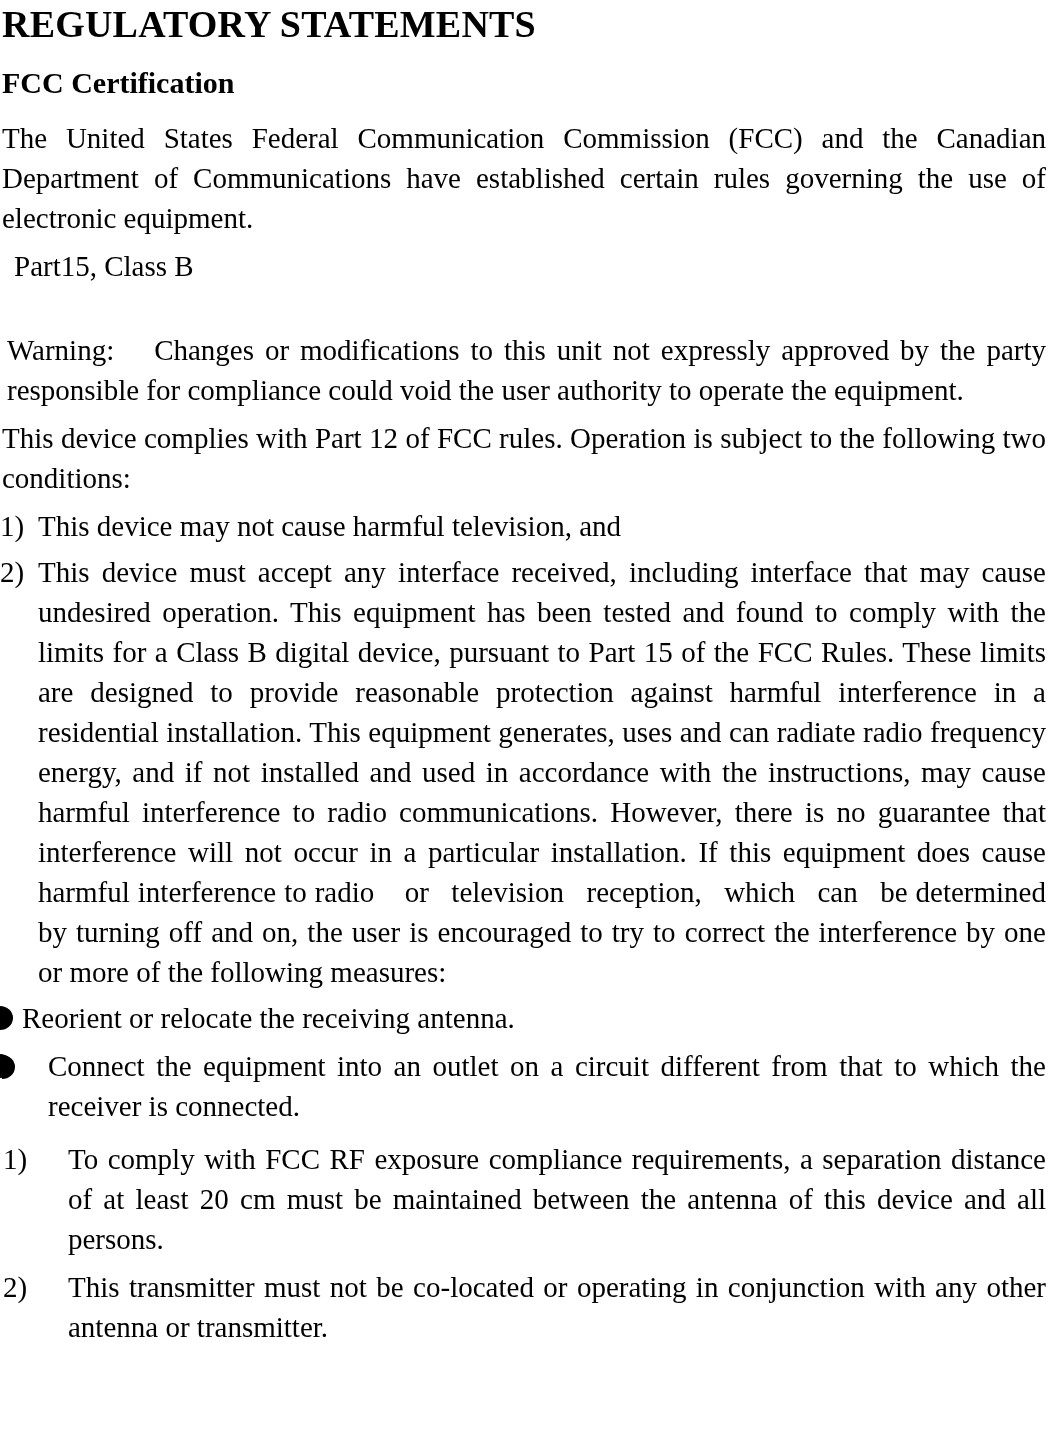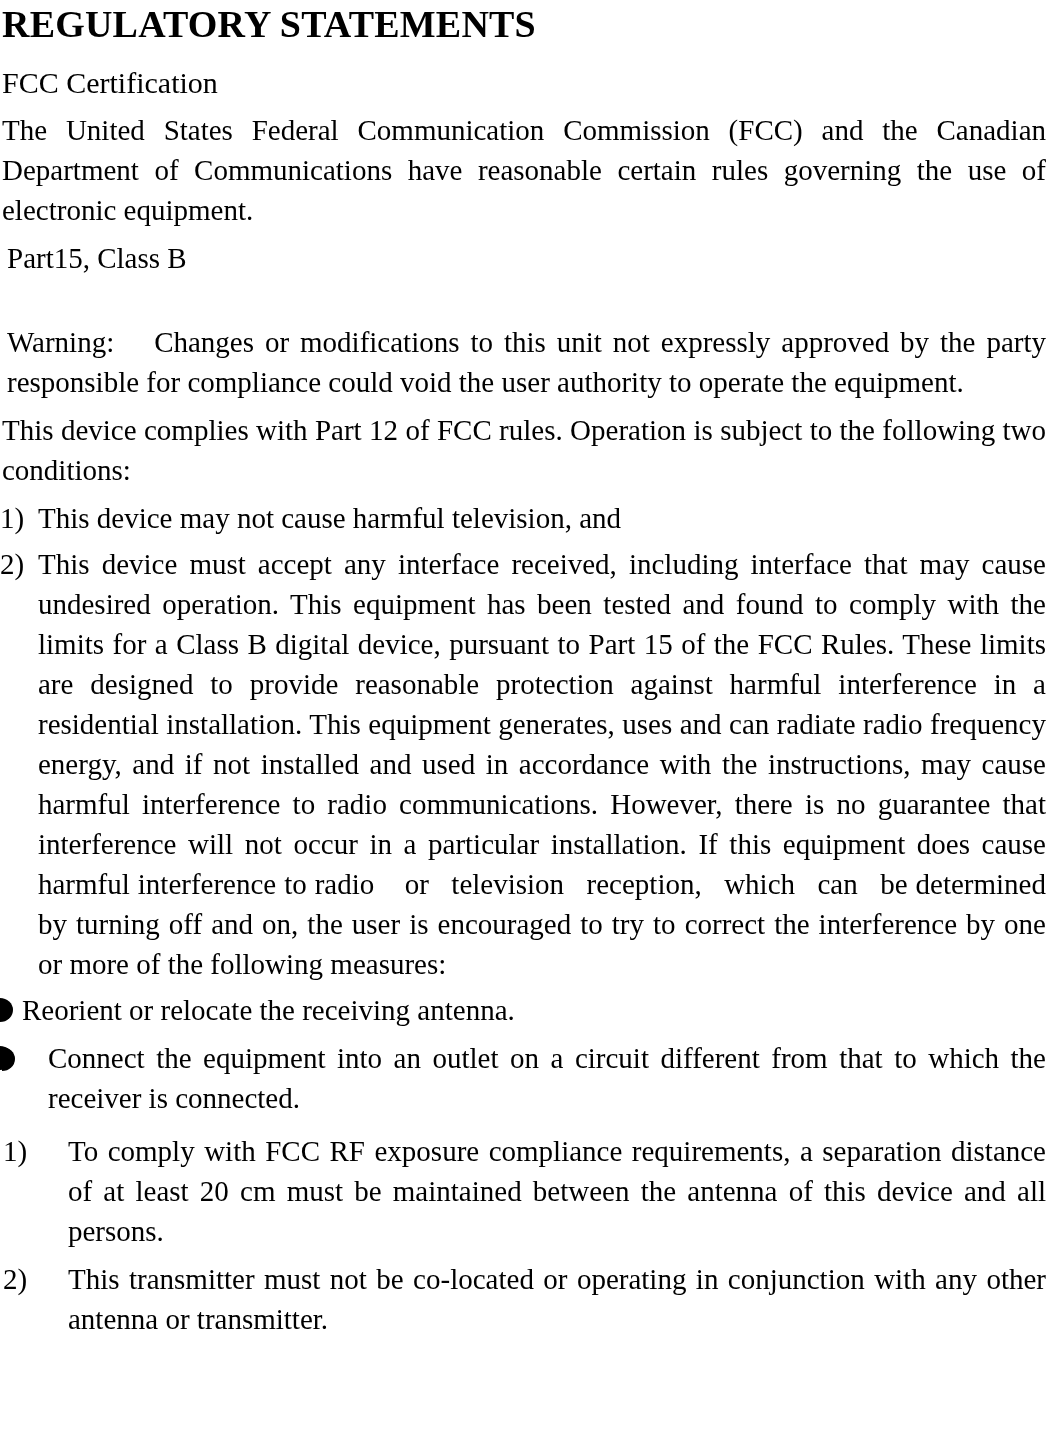--- a/index.html
+++ b/index.html
@@ -30,41 +30,41 @@
     line-height: 44px;
     margin: 0 0 8px 2px;
     padding-top: 2px;
     letter-spacing: 0.2px;
     white-space: nowrap;
   }
 
   
   .section-heading {
     font-size: 30px;
-    font-weight: normal;
+    font-weight: bold;
     line-height: 38px;
-    margin: 18px 0 8px 2px;
+    margin: 18px 0 16px 2px;
   }
 
   
   .para {
     font-size: 29px;
     line-height: 40px;
     margin: 0 0 8px 0;
     padding: 0 4px 0 2px;
     text-align: justify;
     text-justify: inter-word;
   }
   .para.indented {
     padding-left: 7px;
     text-align: left;
   }
   .para.plain {
     text-align: left;
-    padding-left: 7px;
+    padding-left: 14px;
   }
 
   
   .numlist {
     margin: 0;
     padding: 0;
     list-style: none;
   }
   .numlist .numitem {
     position: relative;
@@ -148,21 +148,21 @@
 </style>
 </head>
 <body>
 
 <div class="page">
 
   <h1 class="doc-title">REGULATORY STATEMENTS</h1>
 
   <h2 class="section-heading">FCC Certification</h2>
 
-  <p class="para">The United States Federal Communication Commission (FCC) and the Canadian Department of Communications have reasonable certain rules governing the use of electronic equipment.</p>
+  <p class="para">The United States Federal Communication Commission (FCC) and the Canadian Department of Communications have established certain rules governing the use of electronic equipment.</p>
 
   <p class="para plain">Part15, Class B</p>
 
   <p class="para indented" style="text-align: justify; margin-top: 44px;">Warning:  Changes or modifications to this unit not expressly approved by the party responsible for compliance could void the user authority to operate the equipment.</p>
 
   <p class="para">This device complies with Part 12 of FCC rules. Operation is subject to the following two conditions:</p>
 
   <ul class="numlist">
     <li class="numitem single">
       <span class="marker">1)</span><span>This device may not cause harmful television, and</span>

